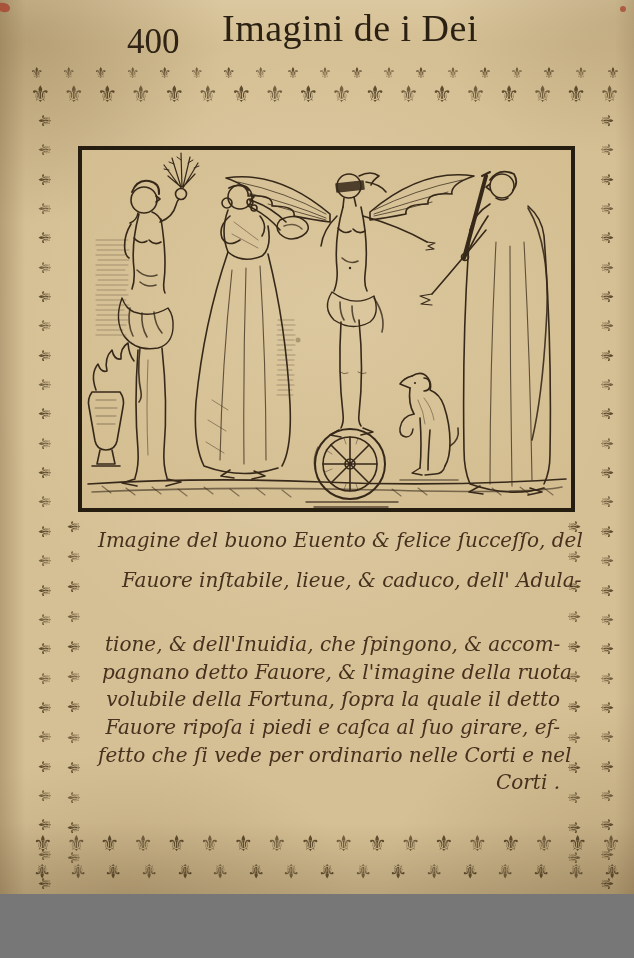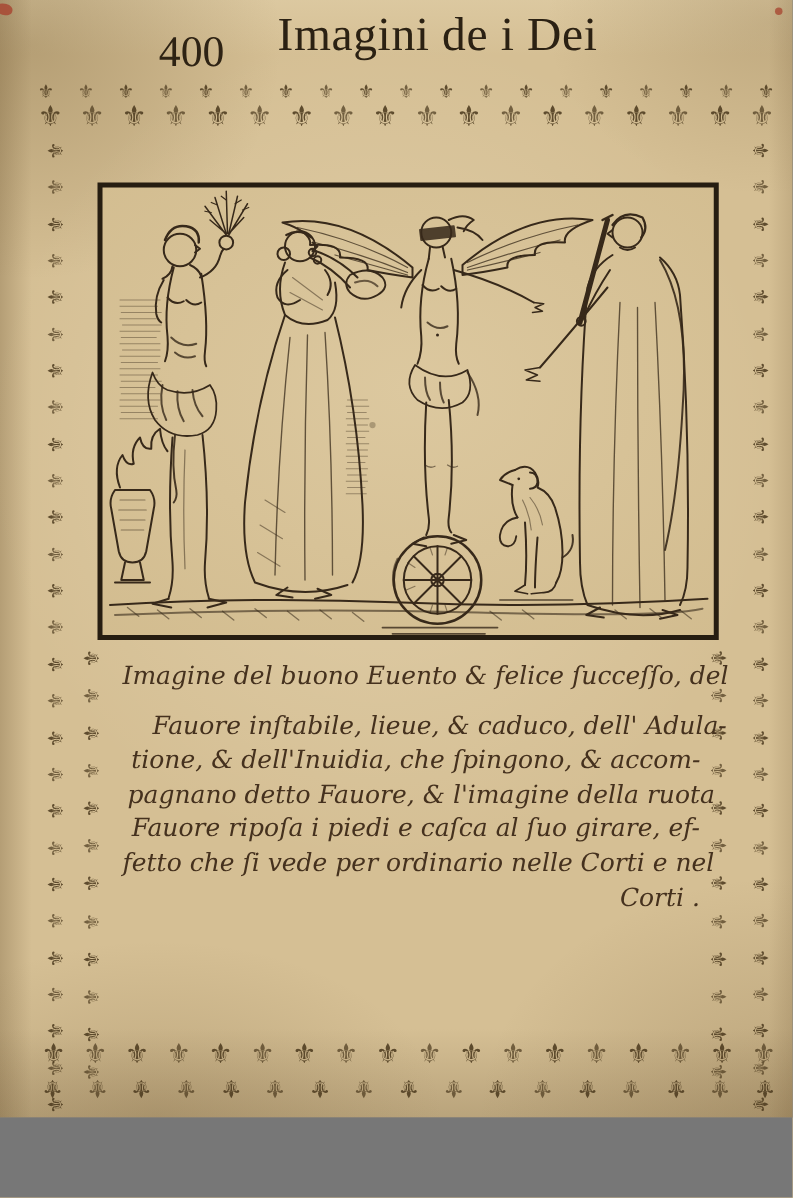--- a/index.html
+++ b/index.html
@@ -45,21 +45,21 @@
   #inner-right-col .orn{transform:rotate(90deg);}
   
   .woodcut{position:absolute;left:78px;top:146px;width:489px;height:358px;
     border:4px solid #261d11;
     background:radial-gradient(ellipse 80% 80% at 50% 45%, #dcc89f, #d2bc8f 95%);}
   .woodcut svg{display:block;}
   
   .caption{position:absolute;left:98px;top:527px;width:462px;color:#45311e;
     font-style:italic;font-size:20px;line-height:27.6px;white-space:nowrap;text-align:right;}
   .caption .ln2{padding-left:24px;margin-top:12px;}
-  .caption .ln3{padding-left:7px;}
+  .caption .ln3{padding-left:7px;margin-top:37px;}
   .caption .ln4{padding-left:4px;}
   .caption .ln6{padding-left:4px;}
   
   .red-mark-a{position:absolute;left:-3px;top:3px;width:13px;height:9px;background:#a84832;
     border-radius:45%;transform:rotate(14deg);opacity:.85;}
   .red-mark-b{position:absolute;left:620px;top:6px;width:6px;height:6px;background:#a84832;
     border-radius:50%;opacity:.8;}
   .edge-strip{position:absolute;left:0;top:948px;width:634px;height:10px;background:#23201a;}
 </style>
 </head>
@@ -368,19 +368,20 @@
         <path d="M398,336 l-11,6 l14,2 M448,338 l12,4 l-14,3"></path>
       </g>
     </svg>
   </div>
 
   <div class="caption">
     <div class="ln1">Imagine del buono Euento &amp; felice ſucceſſo, del</div>
     <div class="ln2">Fauore inſtabile, lieue, &amp; caduco, dell' Adula-</div>
     <div class="ln3">tione, &amp; dell'Inuidia, che ſpingono, &amp; accom-</div>
     <div class="ln4">pagnano detto Fauore, &amp; l'imagine della ruota</div>
+    <div class="ln5">volubile della Fortuna, ſopra la quale il detto</div>
     <div class="ln6">Fauore ripoſa i piedi e caſca al ſuo girare, ef-</div>
     <div class="ln7">fetto che ſi vede per ordinario nelle Corti e nel</div>
     <div class="ln8">Corti .</div>
   </div>
 
   <div class="edge-strip"></div>
 </div>
 
 </body></html>

